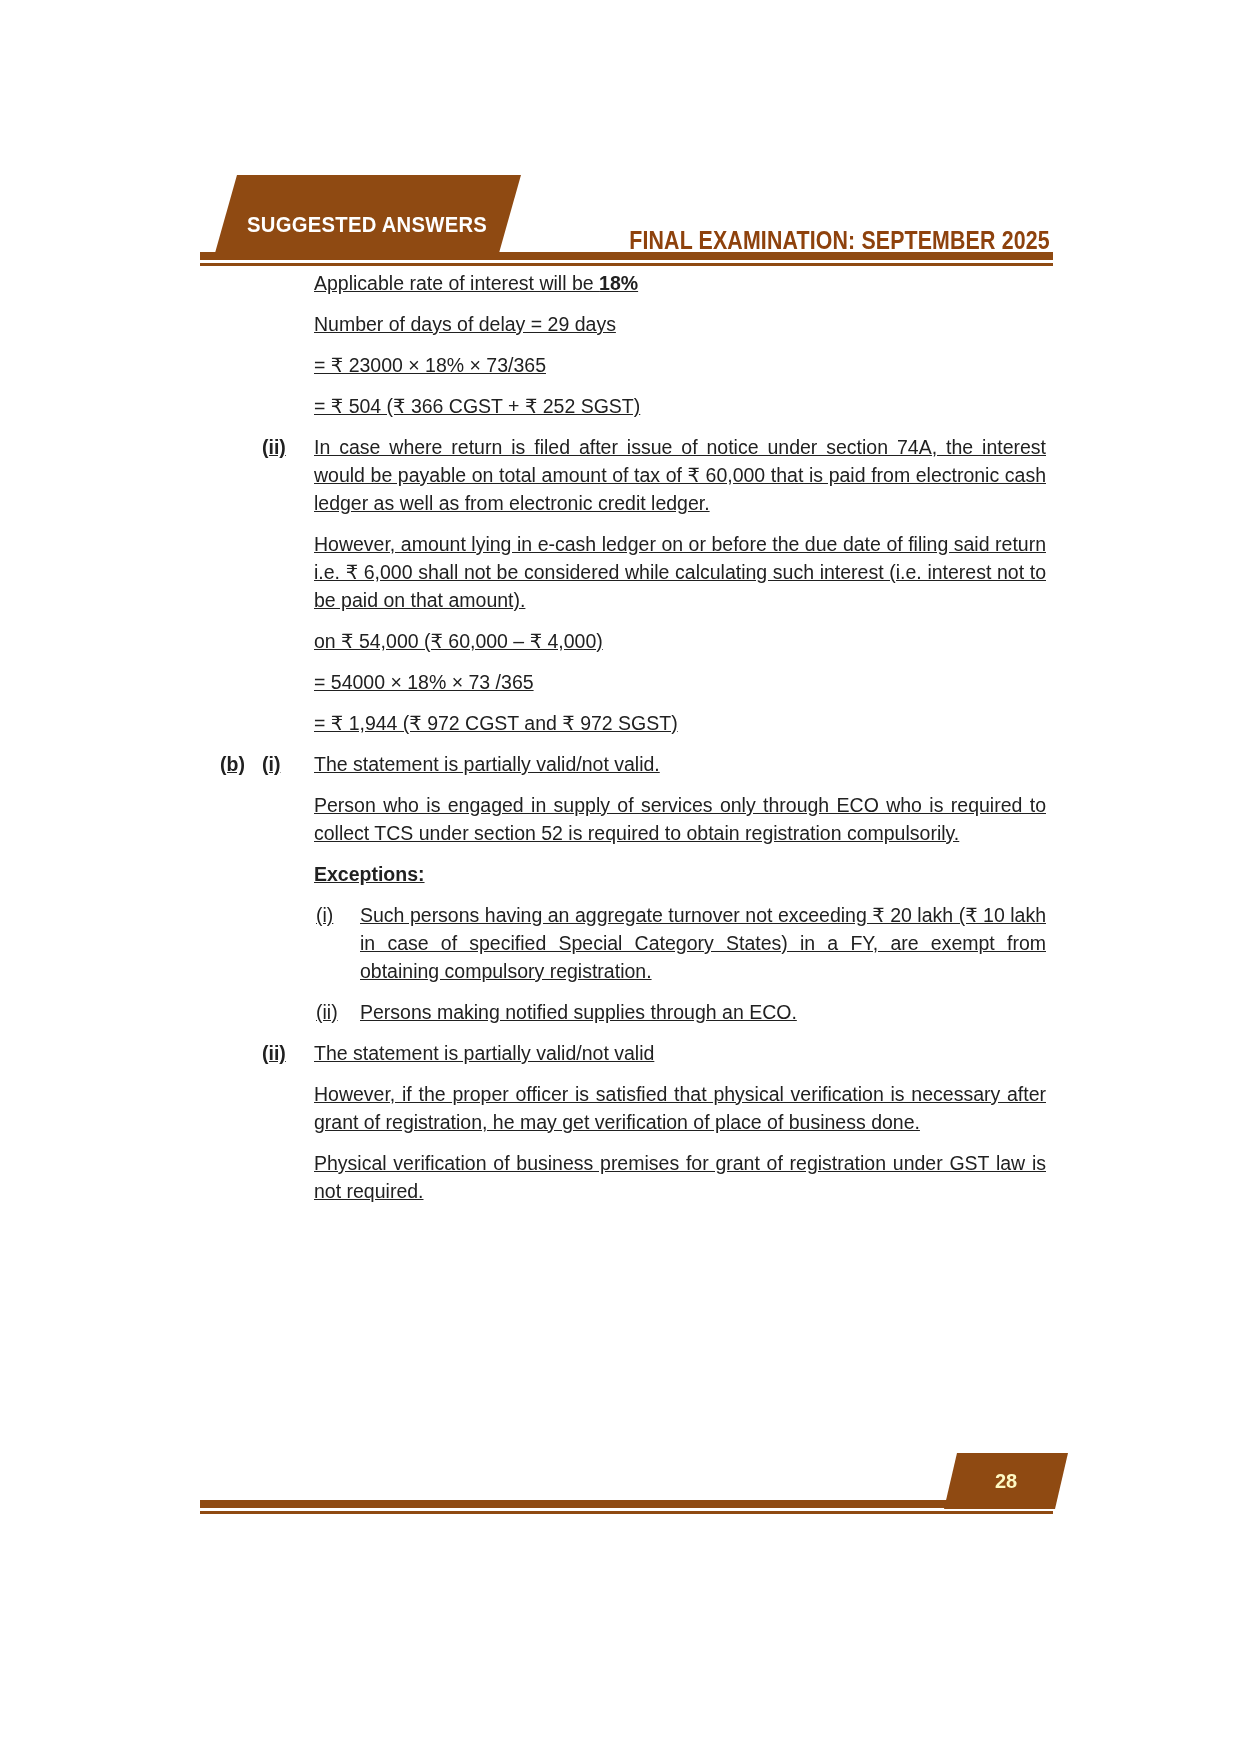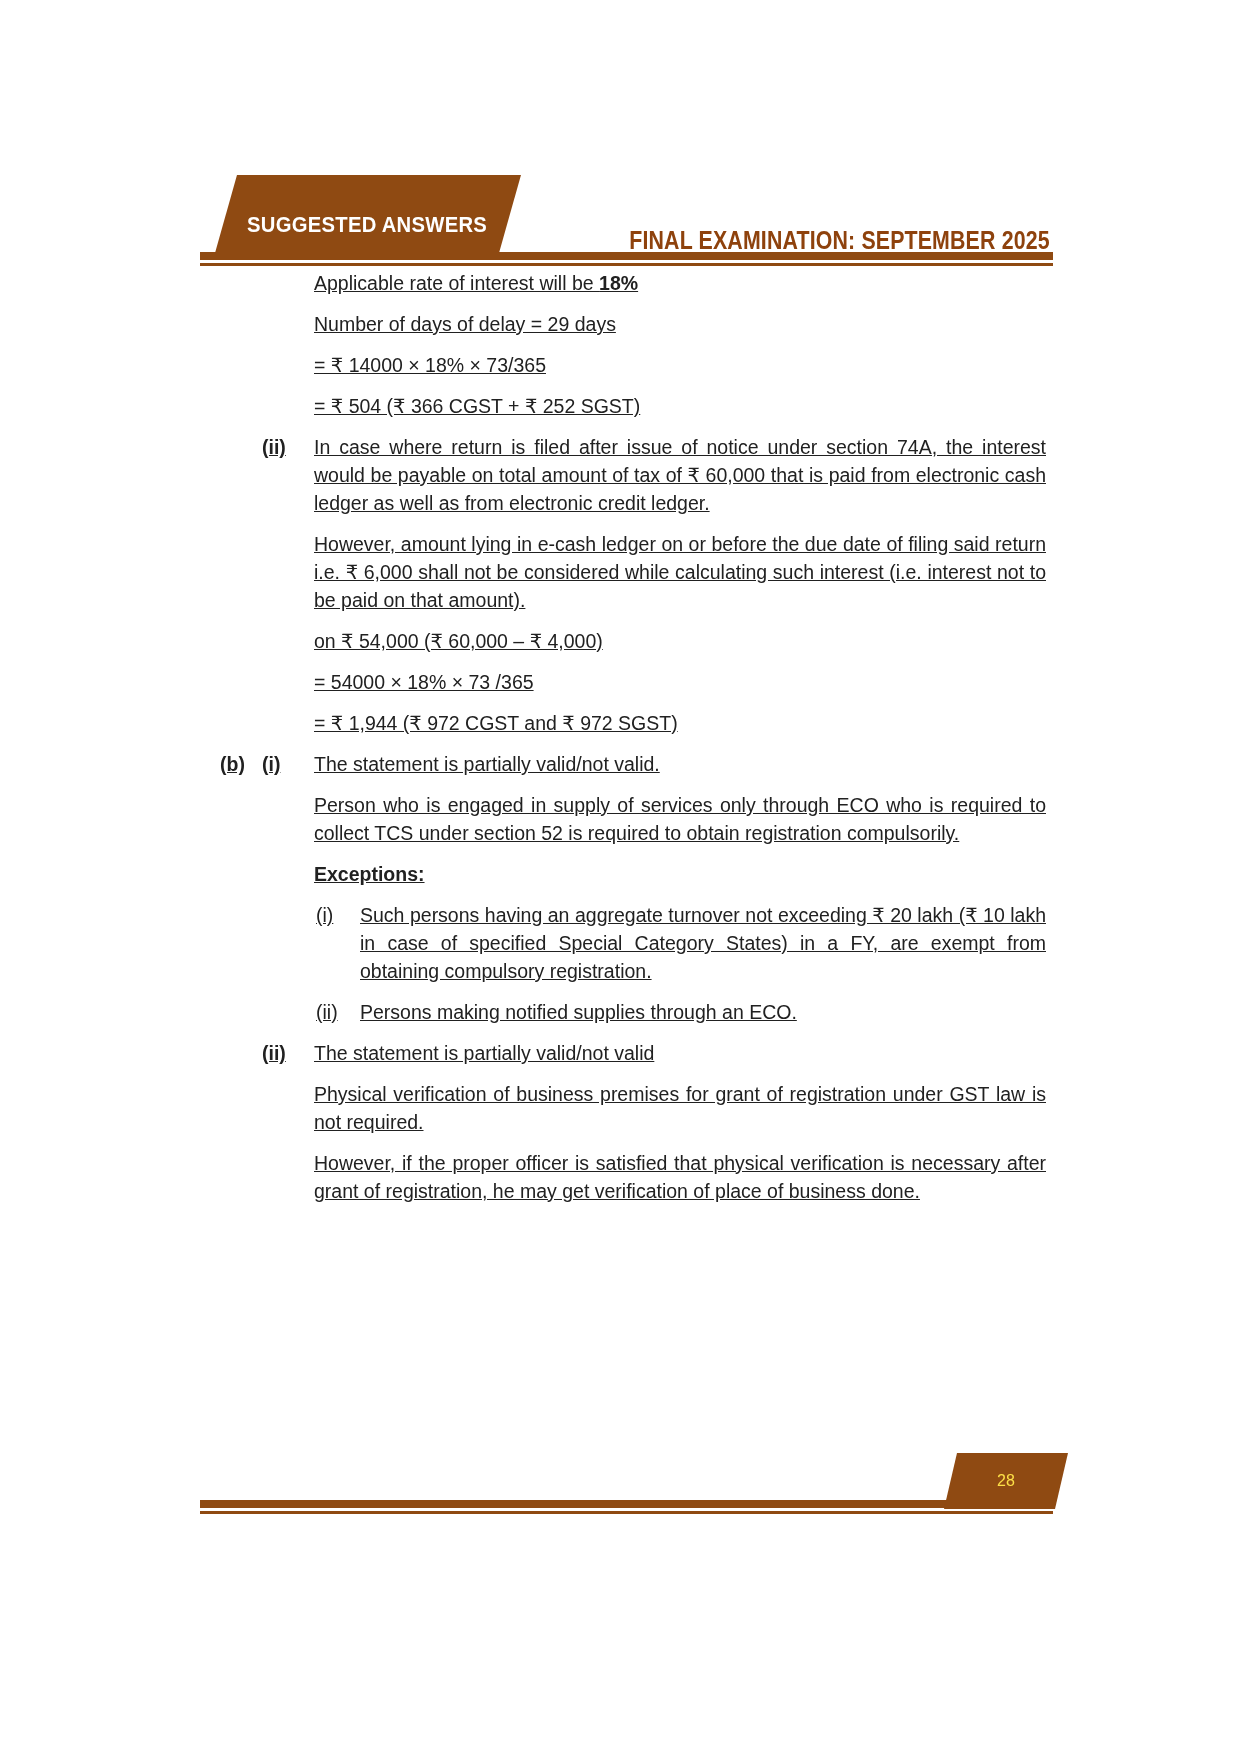--- a/index.html
+++ b/index.html
@@ -34,21 +34,21 @@
   .subrow{display:flex;align-items:flex-start;}
   .col-label2{flex:0 0 46px;padding-left:2px;box-sizing:border-box;}
   
   .ftr-rule-thick{position:absolute;left:200px;top:1500px;width:853px;height:8px;background:var(--accent);}
   .ftr-rule-thin{position:absolute;left:200px;top:1511px;width:853px;height:3px;background:var(--accent);}
   .ftr-badge{
     position:absolute;left:944px;top:1453px;width:124px;height:56px;background:var(--accent);
     clip-path:polygon(13px 0,100% 0,calc(100% - 13px) 100%,0 100%);
     display:flex;align-items:center;justify-content:center;
   }
-  .ftr-badge span{color:#fde047;font-weight:400;font-size:16px;}
+  .ftr-badge span{color:#fef9c3;font-weight:700;font-size:20px;}
 </style>
 </head>
 <body>
 
 <div class="page" style="--accent: #8F4A12; --titleColor: #8E420D;">
 
   <div class="hdr-rule-thick"></div>
   <div class="hdr-rule-thin"></div>
   <div class="hdr-banner">
     <span class="hdr-banner-label">SUGGESTED ANSWERS</span>
@@ -62,21 +62,21 @@
         <div class="col-body"><span>Applicable rate of interest will be </span><span class="seg-bold">18%</span></div>
       </div>
       <div class="row">
         <div class="col-outer"></div>
         <div class="col-label"></div>
         <div class="col-body"><span>Number of days of delay = 29 days</span></div>
       </div>
       <div class="row">
         <div class="col-outer"></div>
         <div class="col-label"></div>
-        <div class="col-body"><span>= ₹ 14000 × 18% × 73/365</span></div>
+        <div class="col-body"><span>= ₹ 23000 × 18% × 73/365</span></div>
       </div>
       <div class="row">
         <div class="col-outer"></div>
         <div class="col-label"></div>
         <div class="col-body"><span>= ₹ 504 (₹ 366 CGST + ₹ 252 SGST)</span></div>
       </div>
       <div class="row">
         <div class="col-outer"></div>
         <div class="col-label bold">(ii)</div>
         <div class="col-body justify"><span>In case where return is filed after issue of notice under section 74A, the interest would be payable on total amount of tax of ₹ 60,000 that is paid from electronic cash ledger as well as from electronic credit ledger.</span></div>
@@ -137,26 +137,26 @@
         </div>
       </div>
       <div class="row">
         <div class="col-outer"></div>
         <div class="col-label bold">(ii)</div>
         <div class="col-body"><span>The statement is partially valid/not valid</span></div>
       </div>
       <div class="row">
         <div class="col-outer"></div>
         <div class="col-label"></div>
-        <div class="col-body justify"><span>Physical verification of business premises for grant of registration under GST law is not required.</span></div>
+        <div class="col-body justify"><span>However, if the proper officer is satisfied that physical verification is necessary after grant of registration, he may get verification of place of business done.</span></div>
       </div>
       <div class="row">
         <div class="col-outer"></div>
         <div class="col-label"></div>
-        <div class="col-body justify"><span>However, if the proper officer is satisfied that physical verification is necessary after grant of registration, he may get verification of place of business done.</span></div>
+        <div class="col-body justify"><span>Physical verification of business premises for grant of registration under GST law is not required.</span></div>
       </div>
     </div>
 
   <div class="ftr-rule-thick"></div>
   <div class="ftr-rule-thin"></div>
   <div class="ftr-badge">
     <span>28</span>
   </div>
 
 </div>

